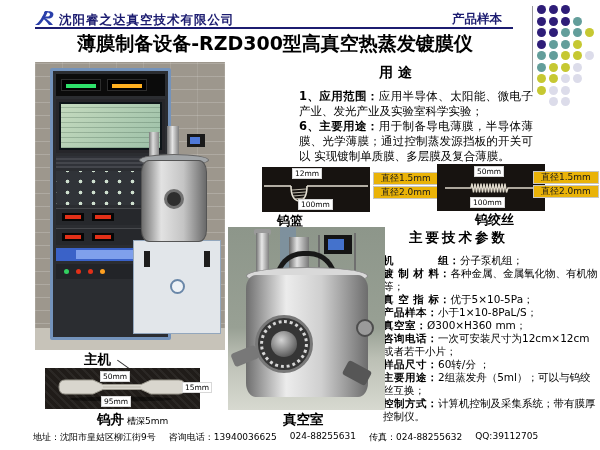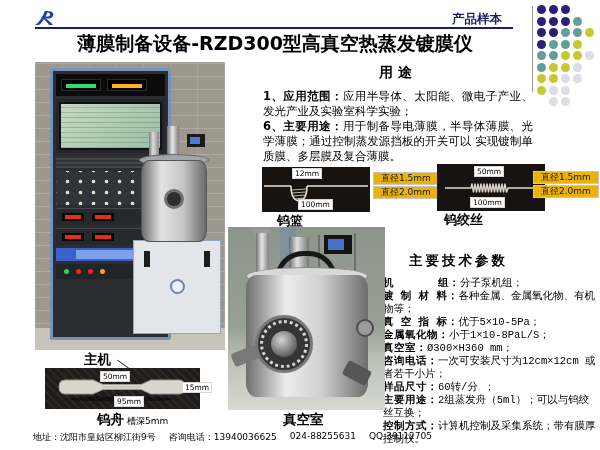--- a/index.html
+++ b/index.html
@@ -17,24 +17,24 @@
   #dot-grid { left:537px; top:5px; }
   .dot-row { height:11.5px; white-space:nowrap; line-height:0; }
   .dot { display:inline-block; width:9px; height:9px; border-radius:50%; margin-right:3px; }
   .dot.empty { background:transparent !important; }
 
   #page-title { left:30px; top:31px; width:490px; text-align:center; font-size:19px; font-weight:bold; white-space:nowrap; }
 
   
   #usage { left:263px; top:64px; width:270px; }
   #usage-title { text-align:center; font-size:14px; font-weight:bold; letter-spacing:5px; margin-bottom:7px; }
-  .usage-item { font-size:11.5px; line-height:15px; text-align:justify; }
-
-  
-  #specs { left:383px; top:252px; width:216px;font-family:Liberation Mono, monospace; }
+  .usage-item { font-size:11.5px; line-height:15px; text-align:justify;margin-left:36px; }
+
+  
+  #specs { left:383px; top:229px; width:216px; }
   #specs-title { font-size:13.5px; font-weight:bold; letter-spacing:3px; margin:0 0 7px 26px; }
   .spec-row { font-size:10.5px; line-height:13px; }
   .spec-row b { letter-spacing:0.5px; }
 
   
   .caption { font-weight:bold; font-size:13px; white-space:nowrap; }
   .mlabel { position:absolute; background:#fff; color:#000; font-size:7.5px; line-height:9px; padding:0 2px; border:1px solid #d8d8d8; white-space:nowrap; }
   .dia-group { position:absolute; }
   .dia { font-size:9px; line-height:11px; color:#1a1a1a; background:#eab308; border:1px solid #c9c7c0; padding:0 7px; margin-bottom:1px; width:max-content; }
 
@@ -112,20 +112,21 @@
 </style>
 </head>
 <body>
 
 <div id="page">
 
   <svg id="logo" class="abs" viewBox="0 0 24 20">
     <path d="M2 17 C6 15 10 8 12 3 L15 3 C13 8 10 14 6 17 Z" fill="#2a3faa"></path>
     <path d="M11 4 C17 2 22 4 20 8 C19 11 14 11 12 10 C15 12 18 14 20 17 L16 17 C14 14 11 11 9 10 L10 8 C13 9 17 9 17 6.5 C17 4.5 14 4 11 5 Z" fill="#2a3faa"></path>
   </svg>
+  <div id="company-name" class="abs">沈阳睿之达真空技术有限公司</div>
   <div id="product-sample" class="abs">产品样本</div>
   <div id="header-rule" class="abs"></div>
   <div id="header-divider" class="abs"></div>
   <div id="dot-grid" class="abs">
       <div class="dot-row"><span class="dot" style="background: rgb(46, 29, 120);"></span><span class="dot" style="background: rgb(46, 29, 120);"></span><span class="dot" style="background: rgb(46, 29, 120);"></span><span class="dot empty"></span><span class="dot empty"></span></div>
       <div class="dot-row"><span class="dot" style="background: rgb(46, 29, 120);"></span><span class="dot" style="background: rgb(46, 29, 120);"></span><span class="dot" style="background: rgb(46, 29, 120);"></span><span class="dot" style="background: rgb(99, 158, 155);"></span><span class="dot empty"></span></div>
       <div class="dot-row"><span class="dot" style="background: rgb(46, 29, 120);"></span><span class="dot" style="background: rgb(46, 29, 120);"></span><span class="dot" style="background: rgb(99, 158, 155);"></span><span class="dot" style="background: rgb(99, 158, 155);"></span><span class="dot" style="background: rgb(198, 200, 50);"></span></div>
       <div class="dot-row"><span class="dot" style="background: rgb(46, 29, 120);"></span><span class="dot" style="background: rgb(99, 158, 155);"></span><span class="dot" style="background: rgb(99, 158, 155);"></span><span class="dot" style="background: rgb(198, 200, 50);"></span><span class="dot empty"></span></div>
       <div class="dot-row"><span class="dot" style="background: rgb(99, 158, 155);"></span><span class="dot" style="background: rgb(99, 158, 155);"></span><span class="dot" style="background: rgb(198, 200, 50);"></span><span class="dot" style="background: rgb(198, 200, 50);"></span><span class="dot" style="background: rgb(220, 220, 234);"></span></div>
       <div class="dot-row"><span class="dot" style="background: rgb(99, 158, 155);"></span><span class="dot" style="background: rgb(198, 200, 50);"></span><span class="dot" style="background: rgb(198, 200, 50);"></span><span class="dot" style="background: rgb(220, 220, 234);"></span><span class="dot empty"></span></div>
@@ -212,28 +213,28 @@
     <svg width="108" height="47" viewBox="0 0 108 47">
       <polyline points="8,24 34,24 35,19.5 36.5,28.5 38,19.5 39.5,28.5 41,19.5 42.5,28.5 44,19.5 45.5,28.5 47,19.5 48.5,28.5 50,19.5 51.5,28.5 53,19.5 54.5,28.5 56,19.5 57.5,28.5 59,19.5 60.5,28.5 62,19.5 63.5,28.5 65,19.5 66.5,28.5 68,19.5 69.5,28.5 71,24 102,24" stroke="#ded8ca" stroke-width="1.4" fill="none"></polyline>
     </svg>
     <div class="mlabel" style="left:37px; top:2px;">50mm</div>
     <div class="mlabel" style="left:33px; bottom:3px;">100mm</div>
   </div>
   <div class="dia-group" style="left:533px; top:171px;">
     <div class="dia">直径1.5mm</div>
     <div class="dia">直径2.0mm</div>
   </div>
-  <div class="abs caption" style="left:444px; top:211px;">钨绞丝</div>
+  <div class="abs caption" style="left:475px; top:211px;">钨绞丝</div>
 
   <div id="specs" class="abs">
     <div id="specs-title">主要技术参数</div>
     <div class="spec-row"><b>机　　　　组：</b><span>分子泵机组；</span></div>
     <div class="spec-row"><b>镀 制 材 料：</b><span>各种金属、金属氧化物、有机物等；</span></div>
     <div class="spec-row"><b>真 空 指 标：</b><span>优于5×10-5Pa；</span></div>
-    <div class="spec-row"><b>金属氧化物：</b><span>小于1×10-8PaL/S；</span></div>
+    <div class="spec-row"><b>产品样本：</b><span>小于1×10-8PaL/S；</span></div>
     <div class="spec-row"><b>真空室：</b><span>Ø300×H360 mm；</span></div>
     <div class="spec-row"><b>咨询电话：</b><span>一次可安装尺寸为12cm×12cm 或者若干小片；</span></div>
     <div class="spec-row"><b>样品尺寸：</b><span>60转/分 ；</span></div>
     <div class="spec-row"><b>主要用途：</b><span>2组蒸发舟（5ml）；可以与钨绞丝互换；</span></div>
     <div class="spec-row"><b>控制方式：</b><span>计算机控制及采集系统；带有膜厚控制仪。</span></div>
   </div>
 
   <div id="photo-chamber" class="abs">
     <div class="vc-wall"></div>
     <div class="vc-rod1"></div>
@@ -260,25 +261,26 @@
 
   <div id="groove-label" class="abs">槽深5mm</div>
   <div id="groove-leader" class="abs"></div>
   <div id="fig-boat" class="fig" style="left:45px; top:368px; width:155px; height:41px;">
     <svg width="155" height="41" viewBox="0 0 155 41">
       <ellipse cx="76" cy="31" rx="52" ry="2.5" fill="#000" opacity="0.45"></ellipse>
       <path d="M20 12 H48 L58 16.5 H96 L106 12 H134 Q140 12 140 19 Q140 26 134 26 H106 L96 21.5 H58 L48 26 H20 Q14 26 14 19 Q14 12 20 12 Z" fill="#d9d6ce" stroke="#9d9a90" stroke-width="1"></path>
       <path d="M58 19 H96" stroke="#b9b5aa" stroke-width="0.8"></path>
     </svg>
     <div class="mlabel" style="left:55px; top:3px;">50mm</div>
-    <div class="mlabel" style="left:69px; bottom:2px;">95mm</div>
+    <div class="mlabel" style="left:56px; bottom:2px;">95mm</div>
     <div class="mlabel" style="left:137px; top:14px;">15mm</div>
   </div>
   <div class="abs caption" style="left:97px; top:411px; font-size:13.5px;">钨舟</div>
 
   <div id="footer" class="abs">
     <span>地址：沈阳市皇姑区柳江街9号</span>
     <span>咨询电话：13940036625</span>
     <span>024-88255631</span>
+    <span>传真：024-88255632</span>
     <span>QQ:39112705</span>
   </div>
 
 </div>
 
 </body></html>

